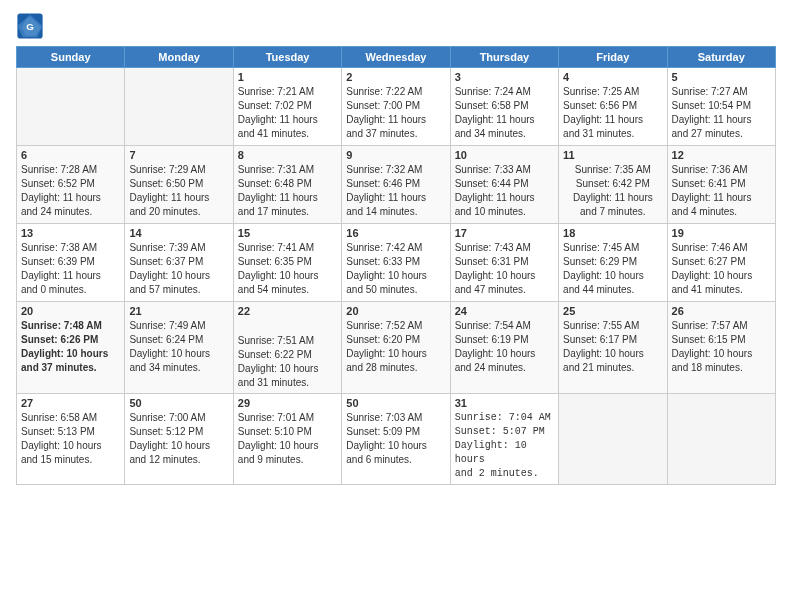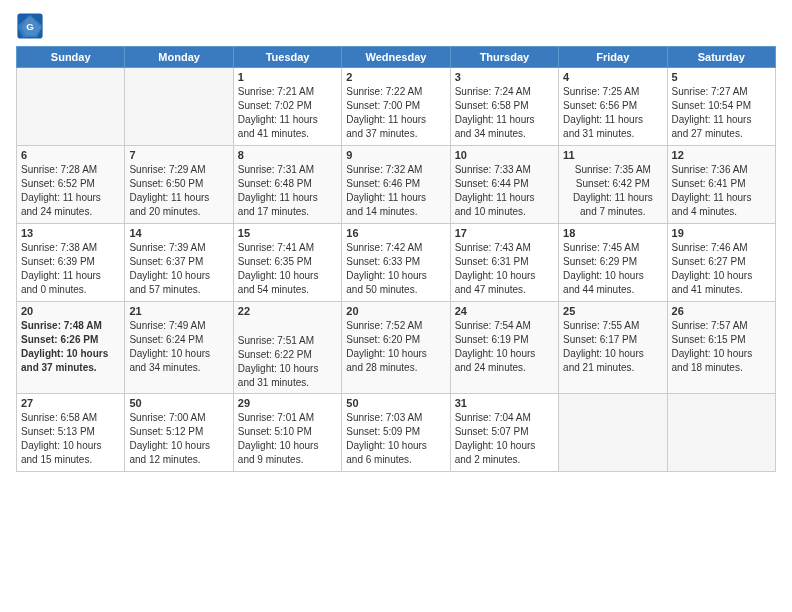--- a/index.html
+++ b/index.html
@@ -344,21 +344,21 @@
           </td>
           <td>
             <span class="day-num">50</span>
             <div class="day-info" style="white-space: pre-line;">Sunrise: 7:03 AM
 Sunset: 5:09 PM
 Daylight: 10 hours
 and 6 minutes.</div>
           </td>
           <td>
             <span class="day-num">31</span>
-            <div class="day-info" style="white-space: pre-line;">Sunrise: 7:04 AM
+            <div class="day-info" style="white-space: pre-line; font-family: Liberation Mono, monospace;">Sunrise: 7:04 AM
 Sunset: 5:07 PM
 Daylight: 10 hours
 and 2 minutes.</div>
           </td>
           <td class="empty"></td>
           <td class="empty"></td>
         </tr>
       </tbody>
   </table>
 </div>

